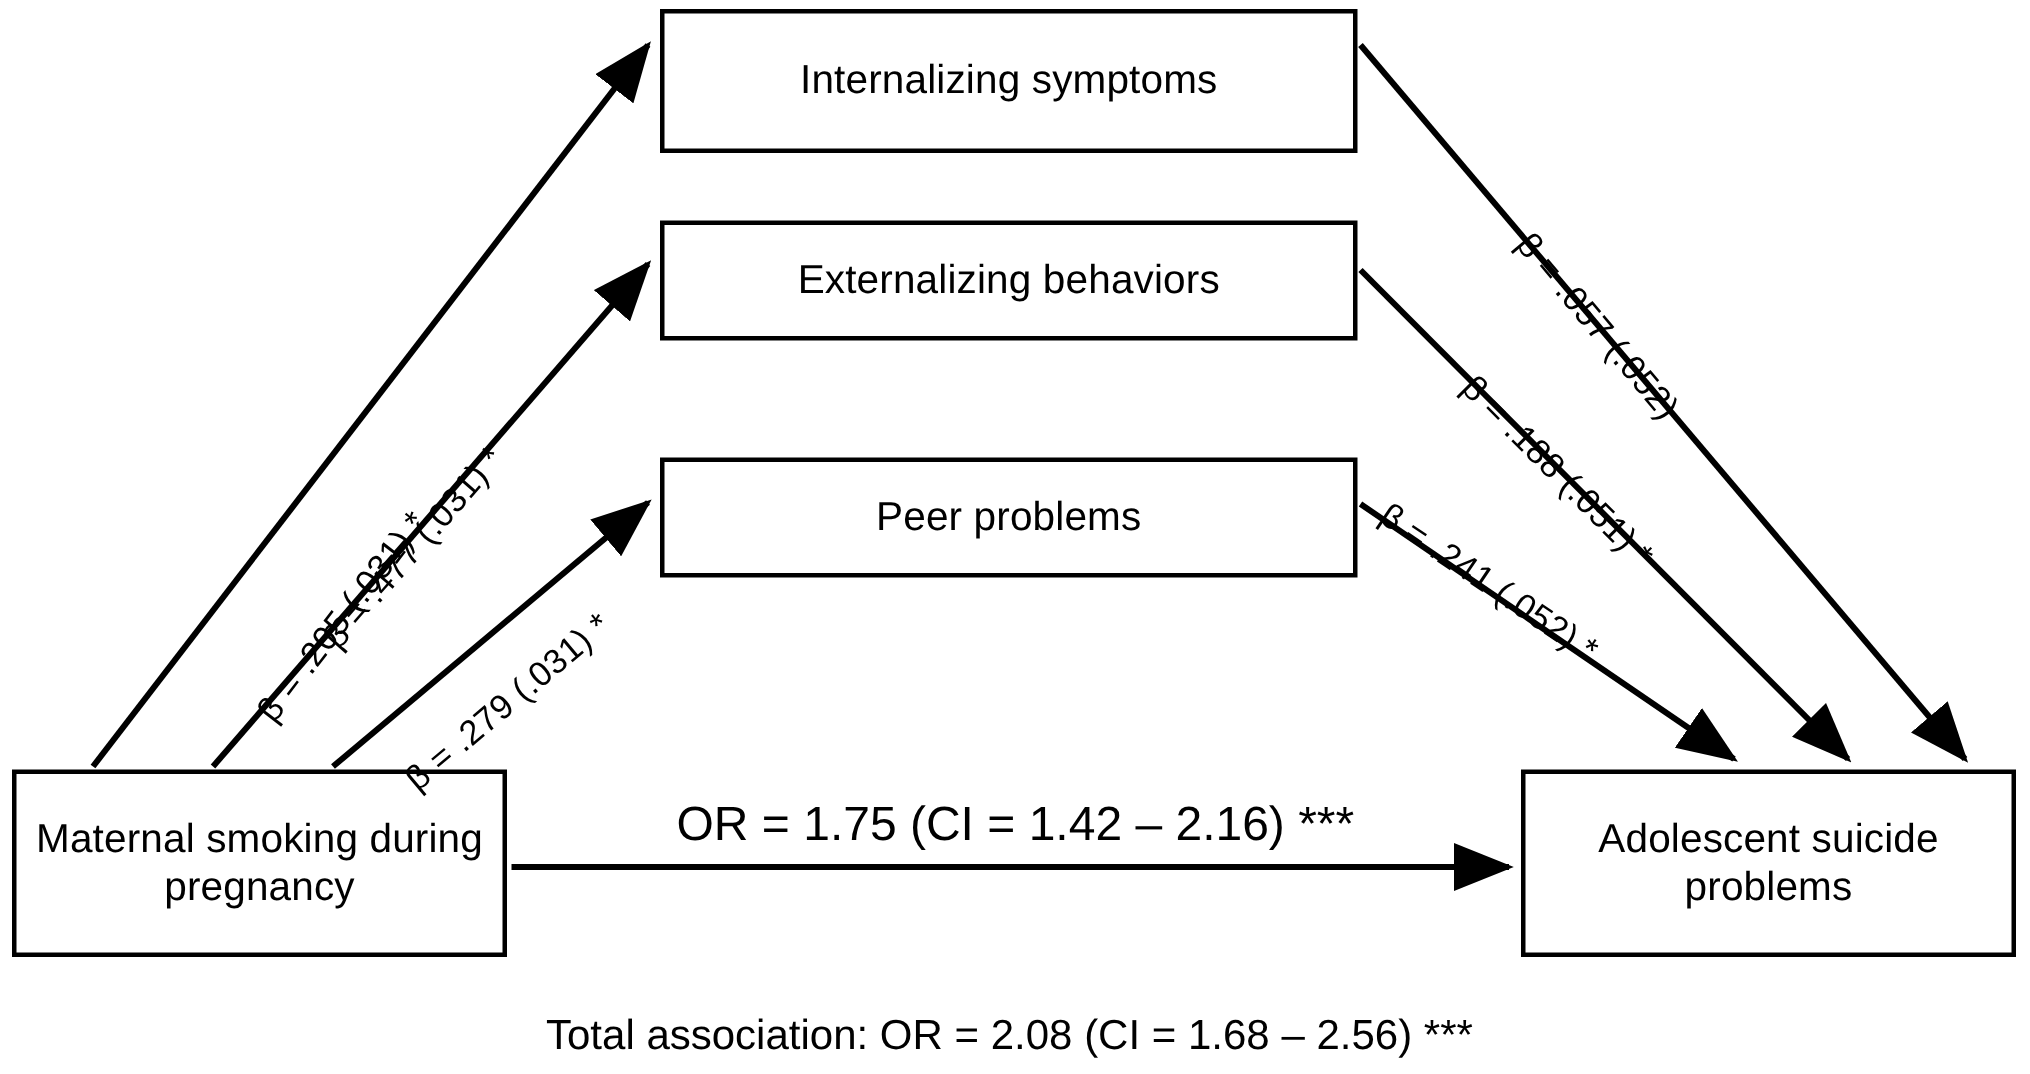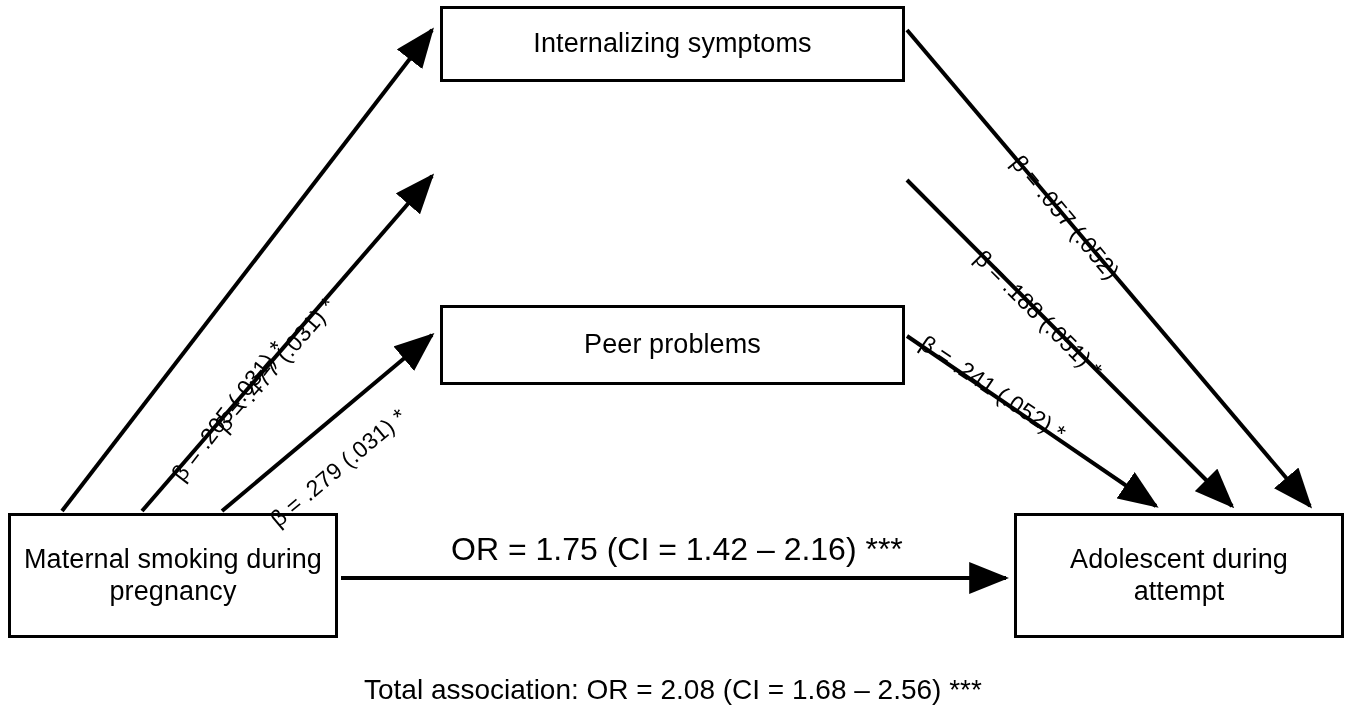--- a/index.html
+++ b/index.html
@@ -33,21 +33,21 @@
     display: flex;
     align-items: center;
     justify-content: center;
     text-align: center;
     font-size: 27px;
     line-height: 1.18;
     letter-spacing: 0.1px;
   }
   .node span { display: block; padding: 0 8px; }
 
-  #node-internalizing { left: 440px; top: 6px;   width: 465px; height: 76px; }
+  #node-internalizing { left: 440px; top: 6px;   width: 465px; height: 96px; }
   #node-externalizing { left: 440px; top: 147px; width: 465px; height: 80px; }
   #node-peer          { left: 440px; top: 305px; width: 465px; height: 80px; }
   #node-maternal      { left: 8px;   top: 513px; width: 330px; height: 125px; }
   #node-outcome       { left: 1014px;top: 513px; width: 330px; height: 125px; }
 
   .edge-label {
     position: absolute;
     font-size: 23px;
     white-space: nowrap;
     transform-origin: 0 0;
@@ -91,28 +91,31 @@
     <line x1="907" y1="180" x2="1232" y2="506" stroke="#000000" stroke-width="4" marker-end="url(#arrowhead)"></line>
 
     <line x1="907" y1="336" x2="1156" y2="506" stroke="#000000" stroke-width="4" marker-end="url(#arrowhead)"></line>
 
     <line x1="341" y1="578" x2="1006" y2="578" stroke="#000000" stroke-width="4" marker-end="url(#arrowhead)"></line>
   </svg>
 
   <div class="node" id="node-internalizing">
     <span>Internalizing symptoms</span>
   </div>
+  <div class="node" id="node-externalizing">
+    <span>Externalizing behaviors</span>
+  </div>
   <div class="node" id="node-peer">
     <span>Peer problems</span>
   </div>
   <div class="node" id="node-maternal">
     <span>Maternal smoking during pregnancy</span>
   </div>
   <div class="node" id="node-outcome">
-    <span>Adolescent during attempt</span>
+    <span>Adolescent suicide problems</span>
   </div>
 
   <div class="edge-label" style="left:166px; top:470px; transform: rotate(-52.5deg);">β = .205 (.031) *</div>
 
   <div class="edge-label" style="left:210px; top:420px; transform: rotate(-49deg);">β = .477 (.031) *</div>
 
   <div class="edge-label" style="left:265px; top:512px; transform: rotate(-40deg);">β = .279 (.031) *</div>
 
   <div class="edge-label" style="left:1026px; top:150px; transform: rotate(50deg);">β = .057 (.052)</div>
 

